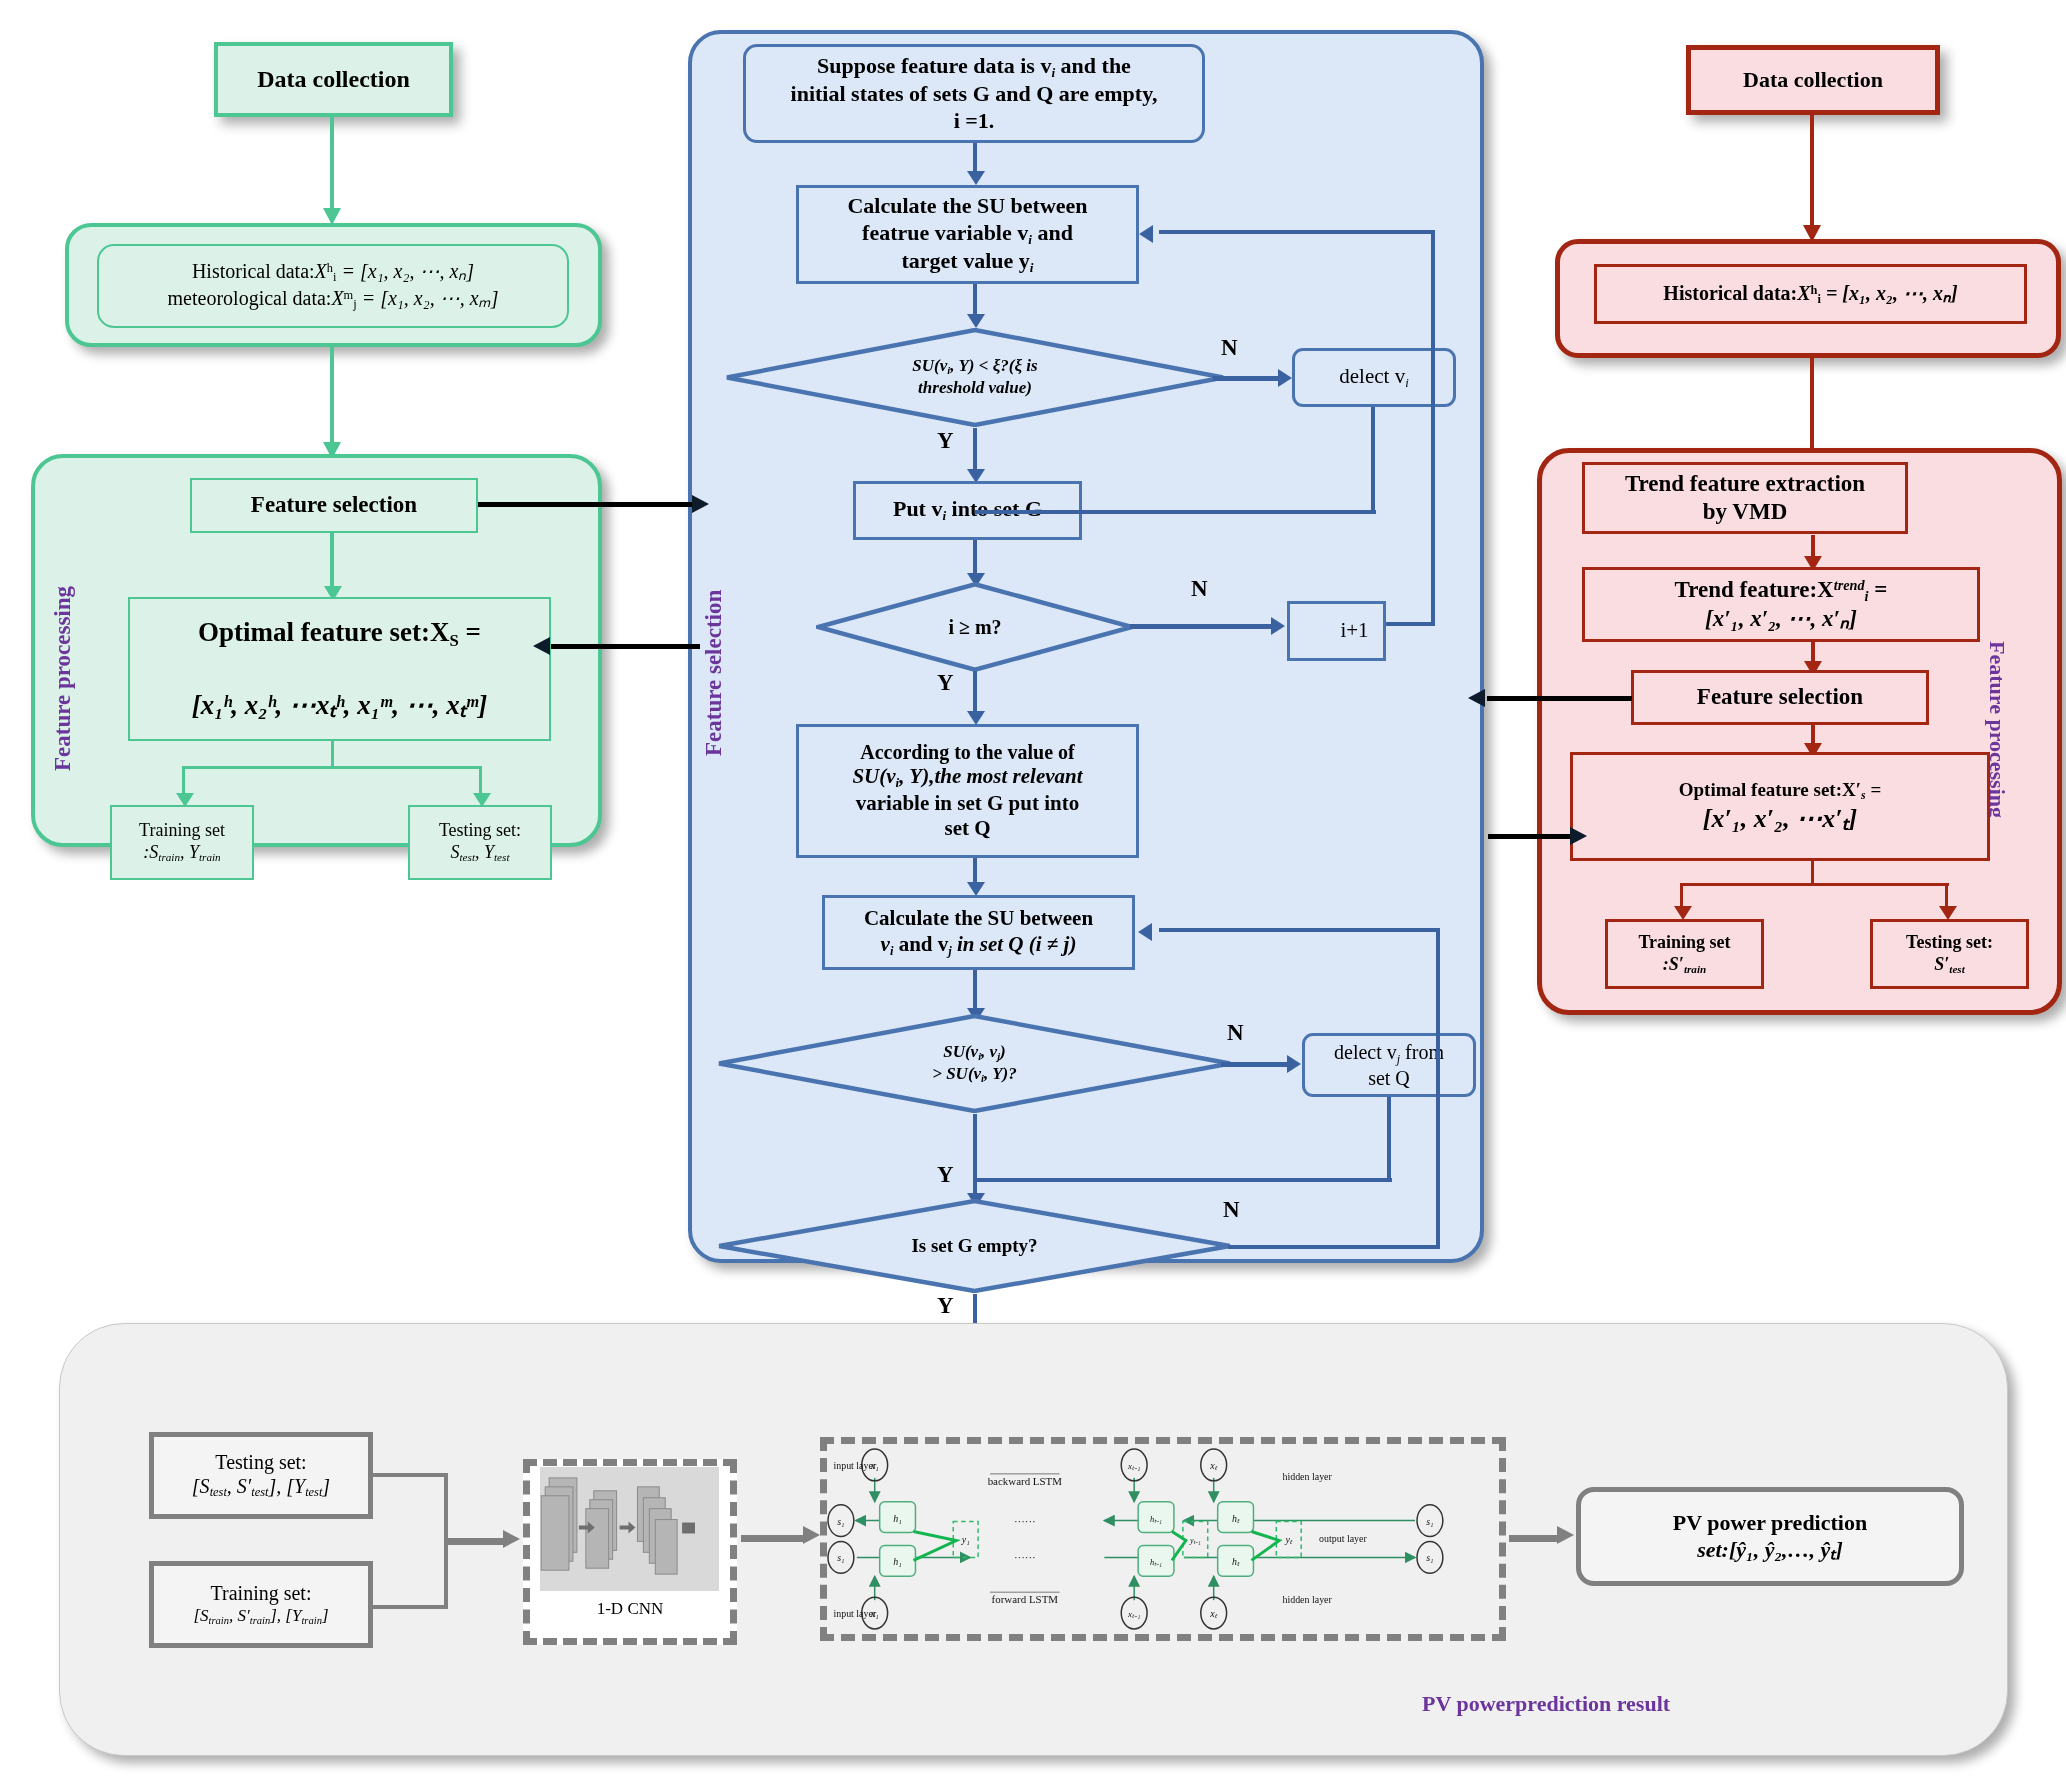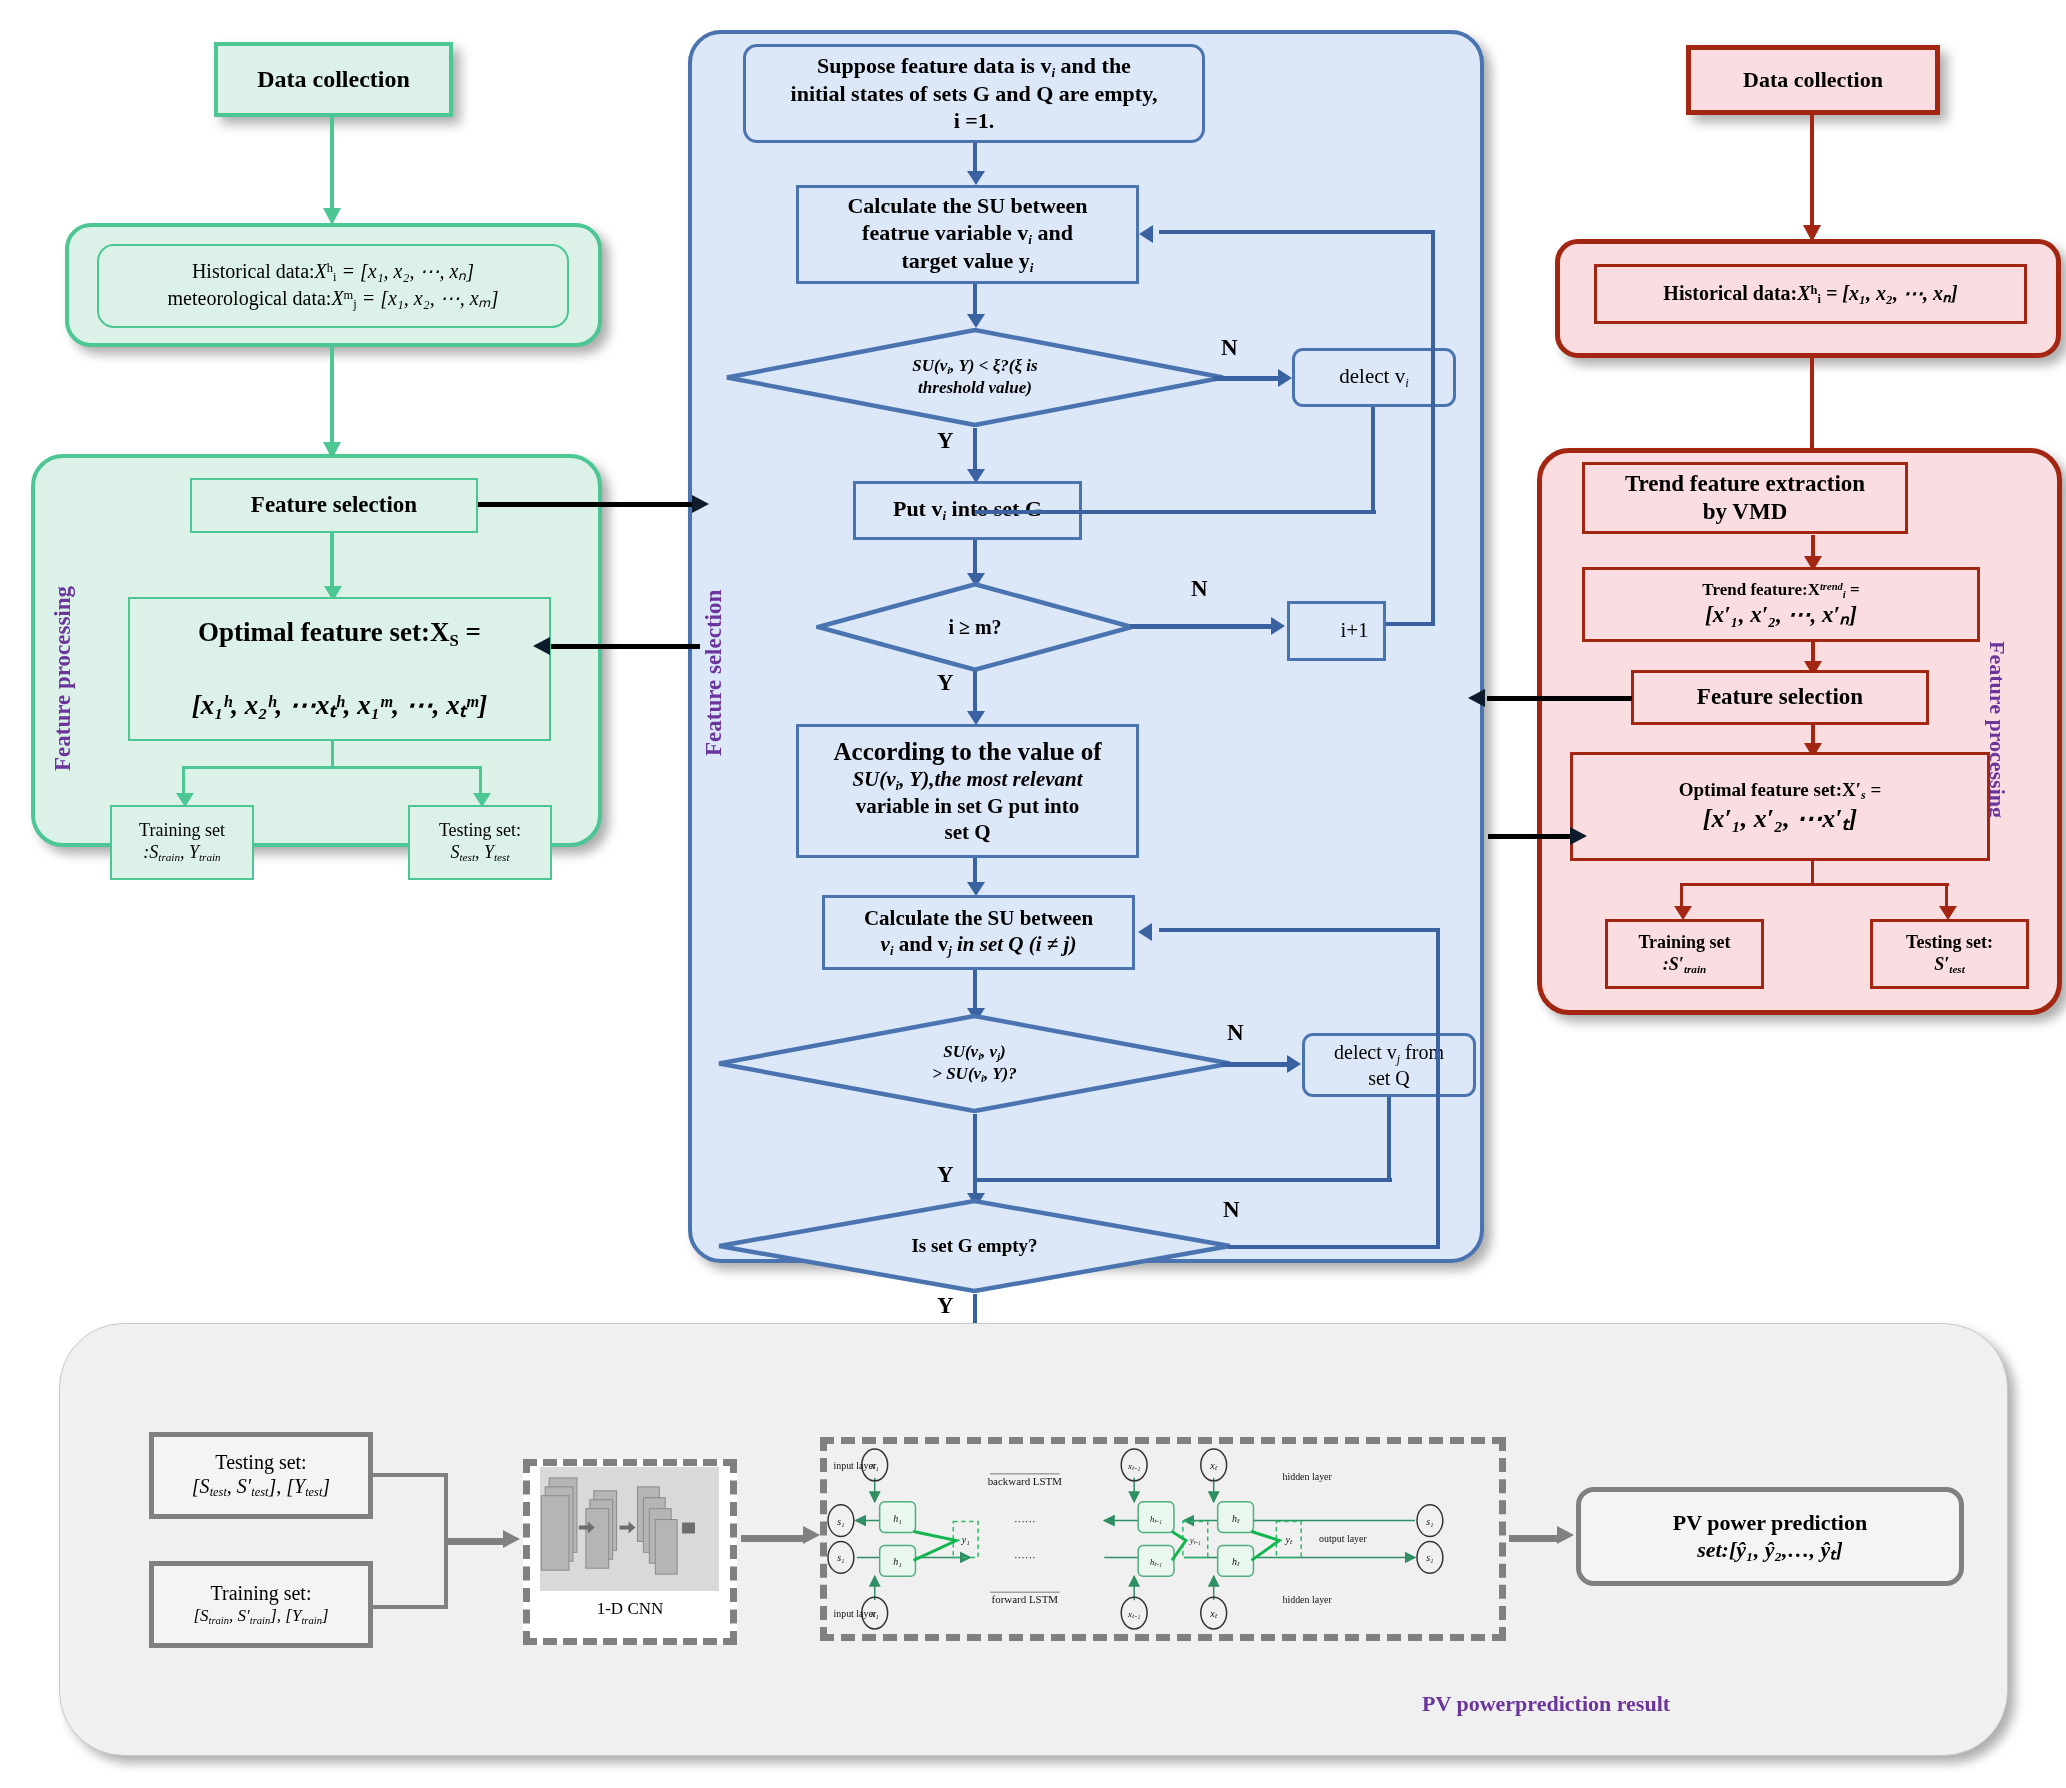--- a/index.html
+++ b/index.html
@@ -202,21 +202,21 @@
 <div class="ln ln-b" style="left:1386px;top:622px;width:49px;height:4px;"></div>
 <div class="ln ln-b" style="left:1431px;top:230px;width:4px;height:396px;"></div>
 <div class="ln ln-b" style="left:1159px;top:230px;width:276px;height:4px;"></div>
 <div class="arw arw-r" style="left:1139px;top:225px;border-right:14px solid #3a62a0;"></div>
 
 <div class="ln ln-b" style="left:973px;top:671px;width:3.5px;height:44px;"></div>
 <div class="arw arw-d" style="left:967px;top:711px;border-top:14px solid #3a62a0;"></div>
 <div class="abs t bold" style="left:937px;top:669px;font-size:23px;">Y</div>
 
 <div class="abs b-thin ctr" style="left:796px;top:724px;width:343px;height:134px;flex-direction:column;">
-  <div class="t bold" style="font-size:25px;">According to the value of</div>
+  <div class="t bold" style="font-size:20px;">According to the value of</div>
   <div class="t bold ital" style="font-size:21px;">
     <span>SU(v</span><sub>i</sub><span>, Y),the most relevant</span>
   </div>
   <div class="t bold" style="font-size:21px;">variable in set G put into</div>
   <div class="t bold" style="font-size:21px;">set Q</div>
 </div>
 <div class="ln ln-b" style="left:973px;top:858px;width:3.5px;height:28px;"></div>
 <div class="arw arw-d" style="left:967px;top:882px;border-top:14px solid #3a62a0;"></div>
 
 <div class="abs b-thin ctr" style="left:822px;top:895px;width:313px;height:75px;flex-direction:column;">
@@ -302,21 +302,21 @@
 <div class="abs vlabel" style="left:1984px;top:641px;height:224px;font-size:22px;">Feature processing</div>
 
 <div class="abs r-thin ctr" style="left:1582px;top:462px;width:326px;height:72px;flex-direction:column;">
   <div class="t bold" style="font-size:23px;">Trend feature extraction</div>
   <div class="t bold" style="font-size:23px;">by VMD</div>
 </div>
 <div class="ln ln-r" style="left:1811px;top:535px;width:4px;height:25px;"></div>
 <div class="arw arw-d" style="left:1804px;top:556px;border-top:15px solid #a32612;"></div>
 
 <div class="abs r-thin ctr" style="left:1582px;top:567px;width:398px;height:75px;flex-direction:column;">
-  <div class="t bold" style="font-size:17px;">
+  <div class="t bold" style="font-size:23px;">
     <span>Trend feature:X</span><sup style="font-style:italic;">trend</sup><sub style="font-style:italic;">i</sub><span> =</span>
   </div>
   <div class="t bold mi" style="font-size:23px;">[x′₁, x′₂, ⋯, x′ₙ]</div>
 </div>
 <div class="ln ln-r" style="left:1811px;top:641px;width:4px;height:24px;"></div>
 <div class="arw arw-d" style="left:1804px;top:661px;border-top:15px solid #a32612;"></div>
 
 <div class="abs r-thin ctr" style="left:1631px;top:670px;width:298px;height:55px;">
   <div class="t bold" style="font-size:23px;">Feature selection</div>
 </div>

